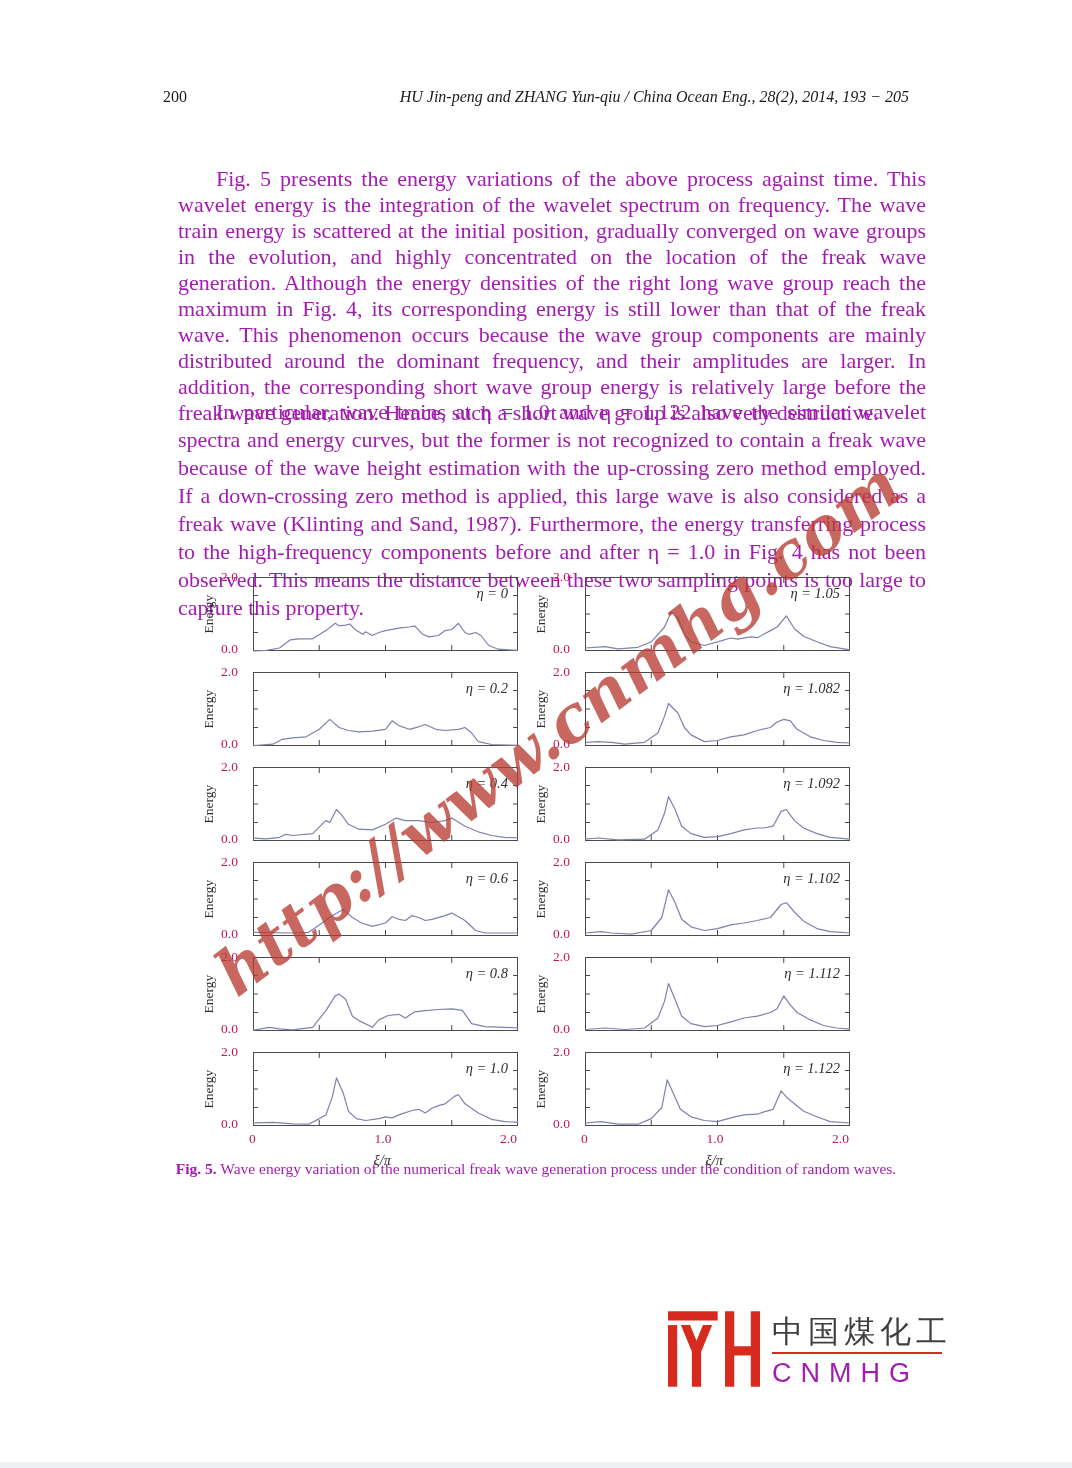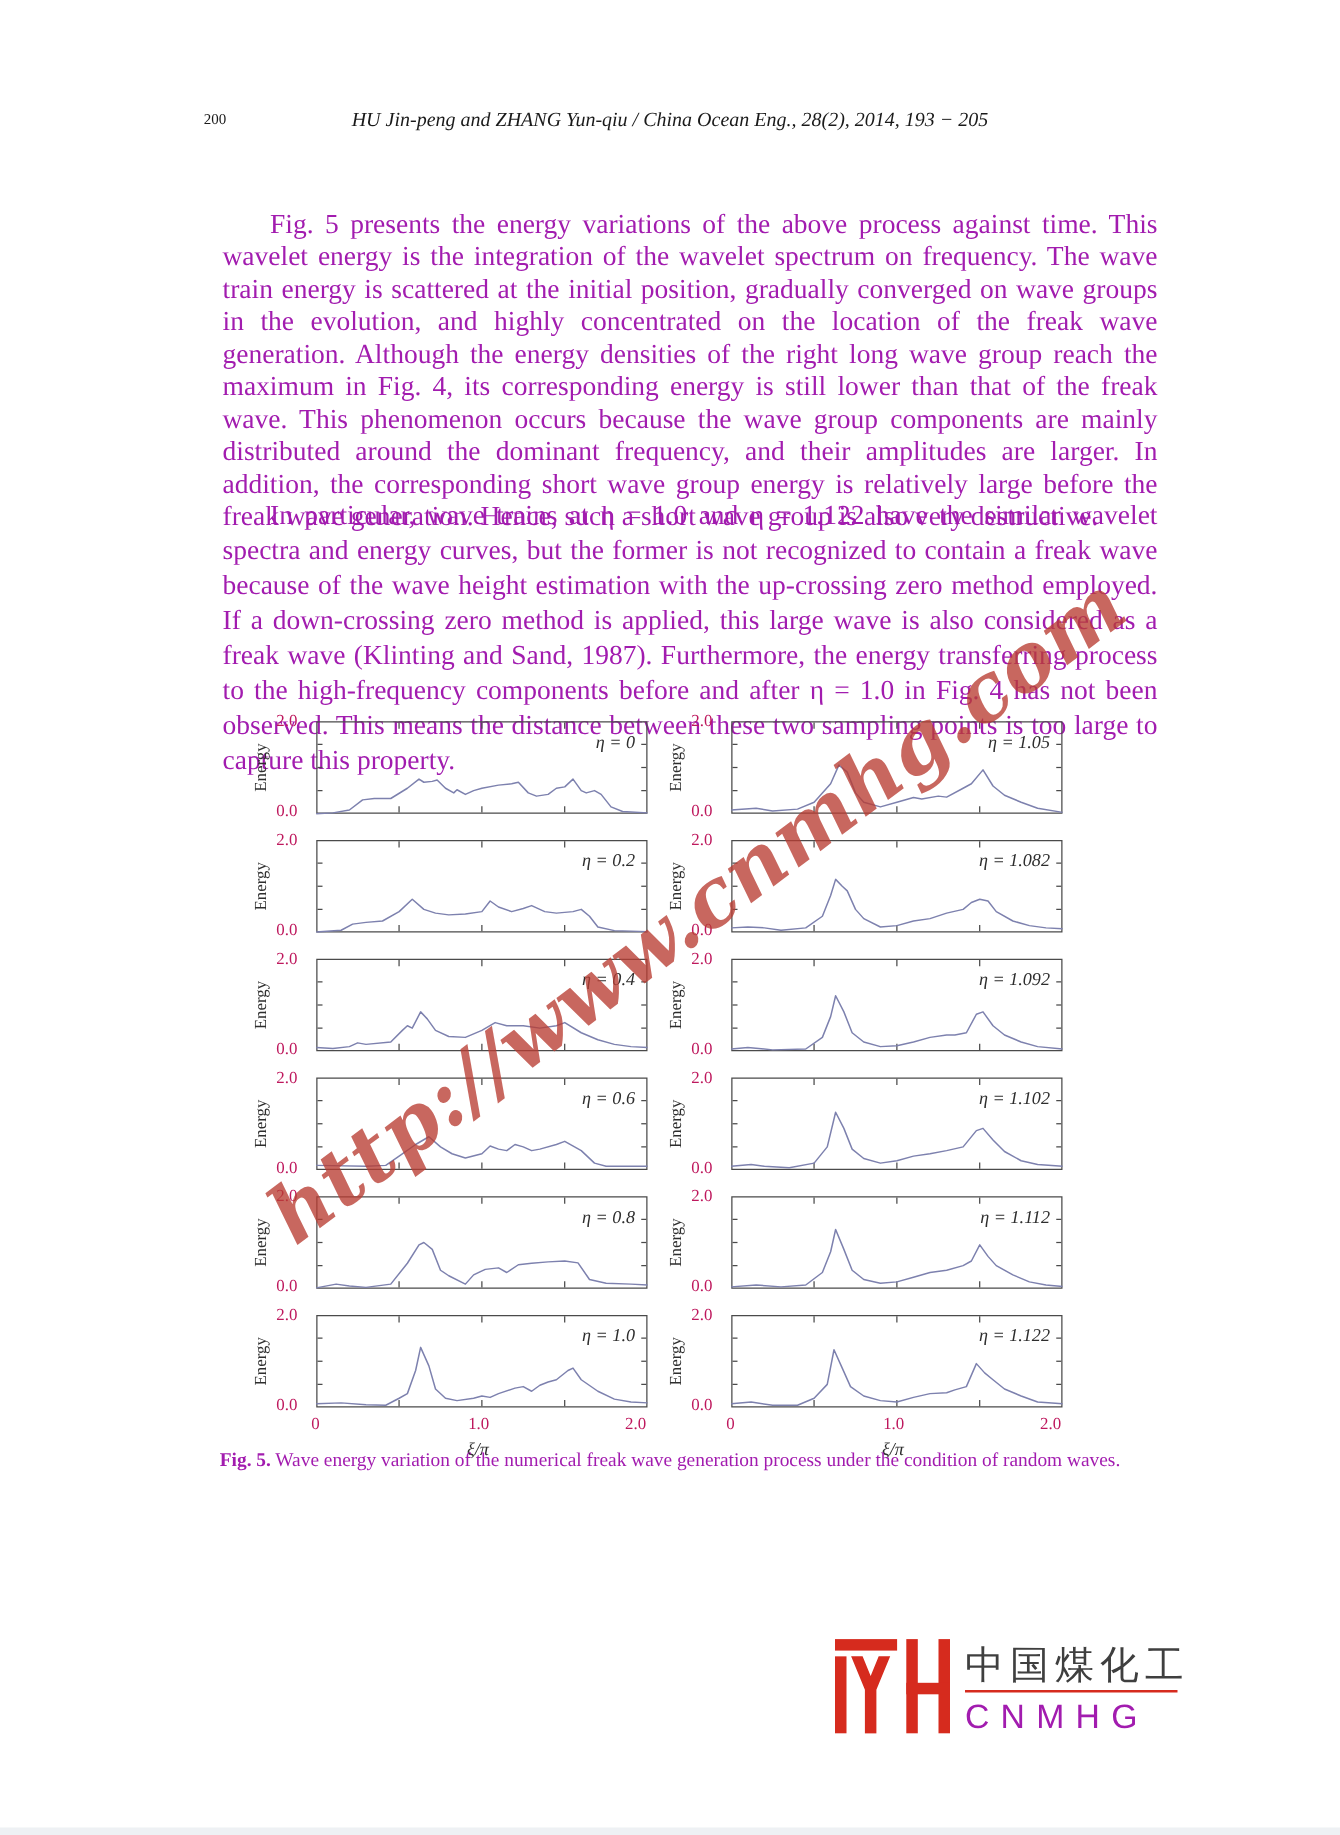--- a/index.html
+++ b/index.html
@@ -1,21 +1,21 @@
 <!DOCTYPE html>
 <html><head>
 <meta charset="utf-8">
 <style>
   html,body{margin:0;padding:0;background:#ffffff;}
   #page{
     position:relative;width:1072px;height:1468px;background:#ffffff;
     font-family:"Liberation Serif", serif;color:#1a1a1a;overflow:hidden;
   }
-  .hdr-num{position:absolute;left:163px;top:88px;font-size:12px;}
-  .hdr-cite{position:absolute;left:163px;right:163px;top:88px;text-align:center;
+  .hdr-num{position:absolute;left:163px;top:88px;font-size:16px;}
+  .hdr-cite{position:absolute;left:163px;right:163px;top:88px;text-align:right;
     font-style:italic;font-size:16px;}
   .bodytext{position:absolute;left:178px;width:748px;text-align:justify;
     font-size:22px;color:#a21caf;}
   .p1{top:166px;line-height:26px;}
   .p2{top:398px;line-height:28px;}
   .bodytext p{margin:0;text-indent:38px;}
   #figure{position:absolute;left:190px;top:565px;width:700px;height:600px;}
   .tickl{position:absolute;font:13.5px "Liberation Serif", serif;color:#be185d;white-space:nowrap;}
   .ylab{position:absolute;font:13.5px "Liberation Serif", serif;color:#2e2e2e;white-space:nowrap;}
   .xlab{position:absolute;font:italic 14.5px "Liberation Serif", serif;color:#2e2e2e;white-space:nowrap;}

